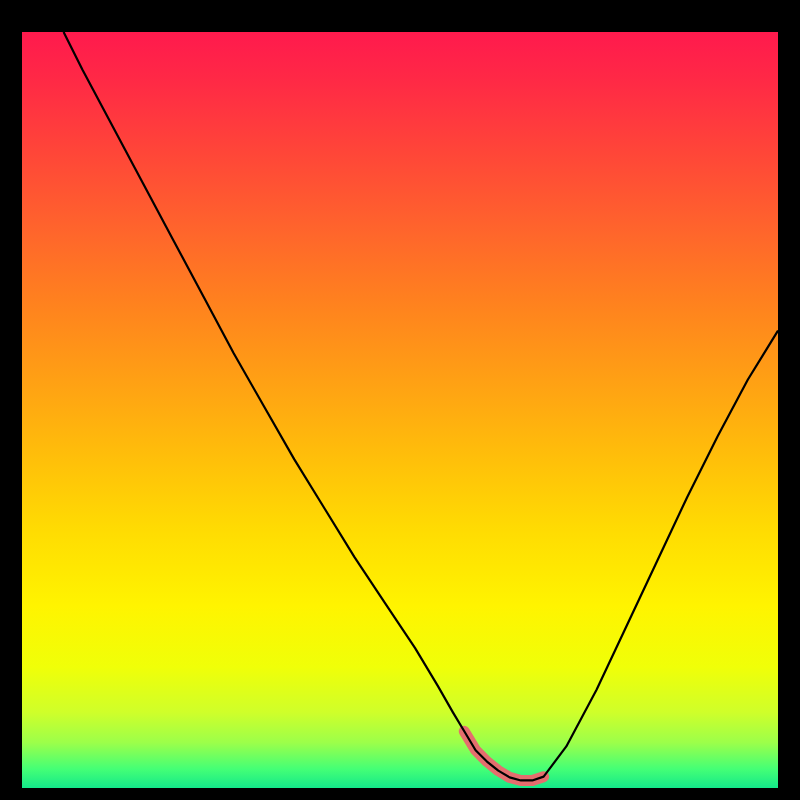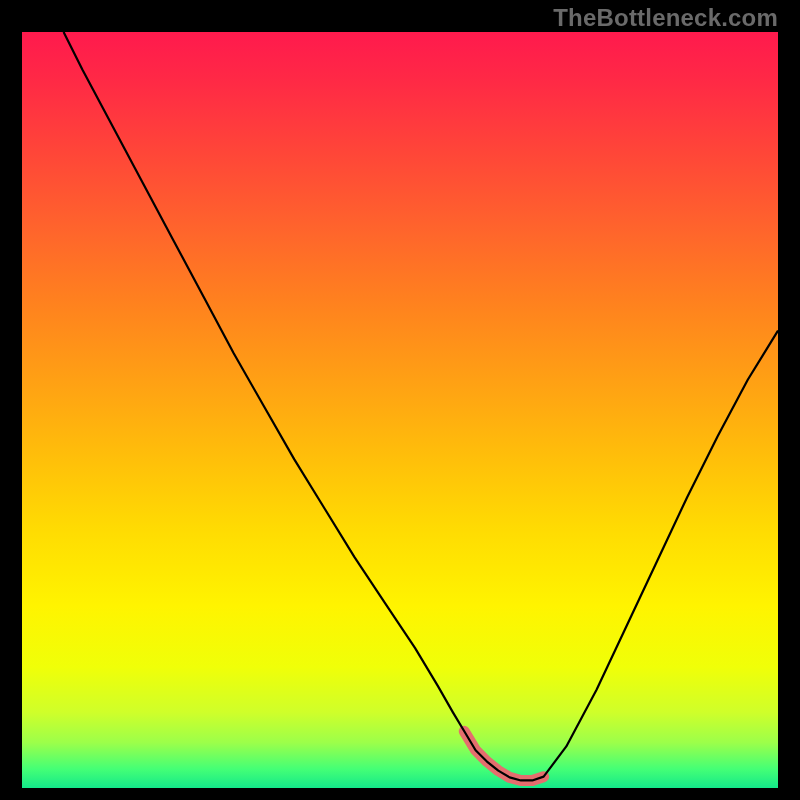--- a/index.html
+++ b/index.html
@@ -62,21 +62,20 @@
     width: 756px;
     height: 756px;
     overflow: visible;
   }
 </style>
 </head>
 <body>
 
 <div class="chart-wrap">
 
-  <div class="watermark">TheBottleneck.com</div>
 
   <div class="plot-area">
     <div class="gradient-bg"></div>
     <svg class="curve" viewBox="0 0 756 756" preserveAspectRatio="none">
       <g>
         <path id="highlight-path" fill="none" d="M442.26 699.30 L453.60 718.20 L464.94 729.54 L476.28 738.61 L487.62 745.42 L498.96 748.44 L510.30 748.44 L521.64 744.66" stroke="#e46e6e" stroke-width="11" stroke-linecap="round" stroke-linejoin="round"></path>
       </g>
       <g>
         <path id="curve-path" fill="none" d="M41.58 0.00 L60.48 37.80 L90.72 94.50 L120.96 151.20 L151.20 207.90 L181.44 264.60 L211.68 321.30 L241.92 374.22 L272.16 427.14 L302.40 476.28 L332.64 525.42 L362.88 570.78 L393.12 616.14 L415.80 653.94 L430.92 680.40 L442.26 699.30 L453.60 718.20 L464.94 729.54 L476.28 738.61 L487.62 745.42 L498.96 748.44 L510.30 748.44 L521.64 744.66 L544.32 714.42 L574.56 657.72 L604.80 593.46 L635.04 529.20 L665.28 464.94 L695.52 404.46 L725.76 347.76 L756.00 298.62" stroke="#000000" stroke-width="2.2" stroke-linejoin="round"></path>
       </g>

